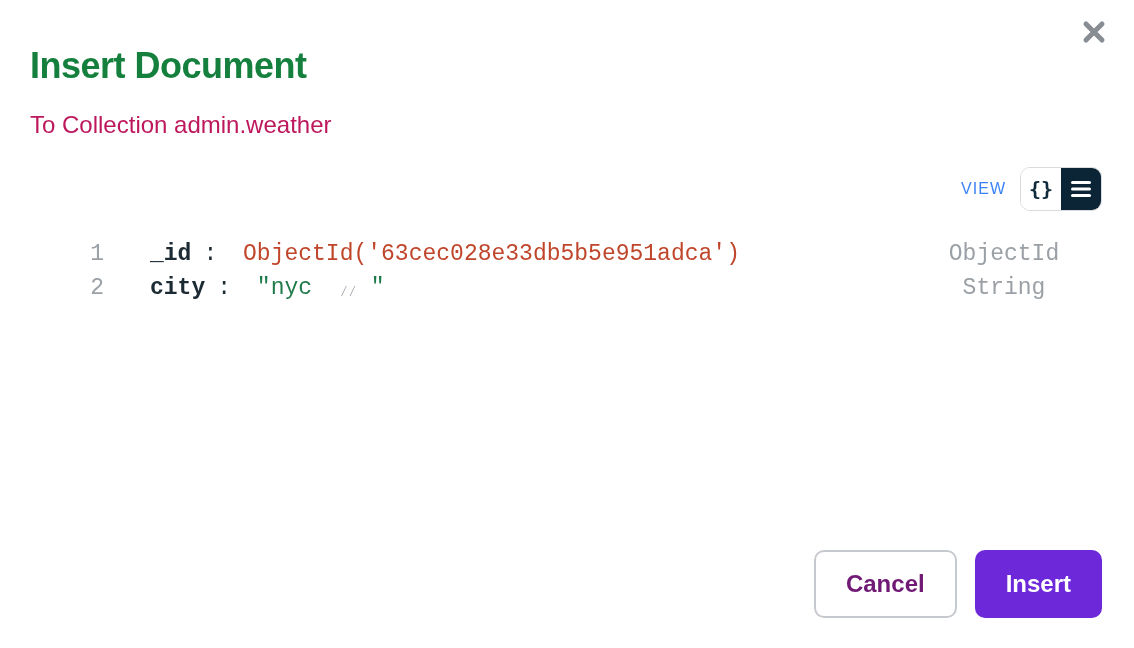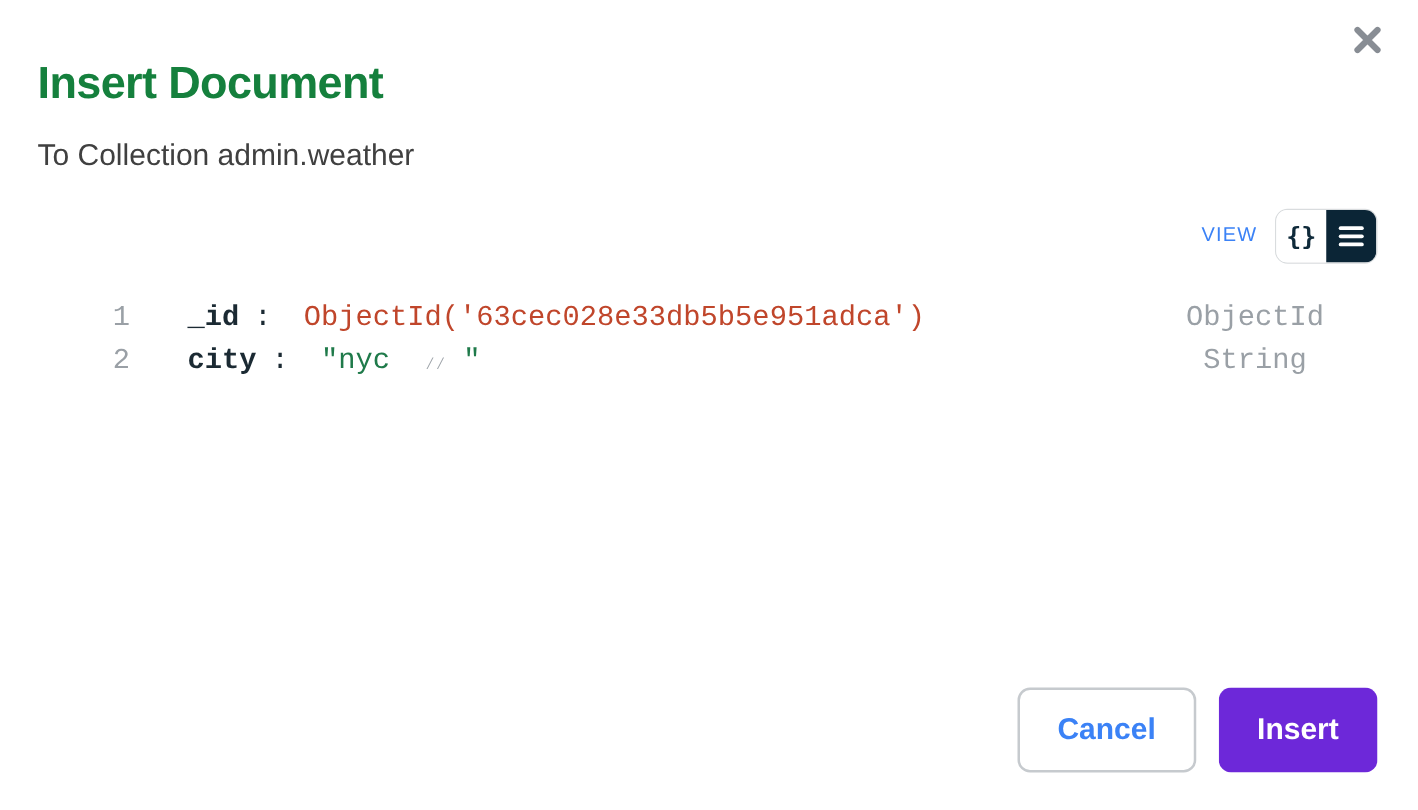--- a/index.html
+++ b/index.html
@@ -29,21 +29,21 @@
   .close-btn svg { display: block; }
   .title {
     font-size: 36px;
     font-weight: 800;
     color: #15803d;
     letter-spacing: -0.5px;
     margin-top: 15px;
   }
   .subtitle {
     font-size: 24px;
-    color: #404040;
+    color: #be185d;
     margin-top: 24px;
     font-weight: 400;
   }
   .view-row {
     display: flex;
     justify-content: flex-end;
     align-items: center;
     margin-top: 28px;
     gap: 14px;
     padding-right: 2px;
@@ -131,21 +131,21 @@
   .btn {
     font-size: 24px;
     font-weight: 600;
     padding: 18px 30px;
     border-radius: 10px;
     cursor: pointer;
     border: 1px solid transparent;
   }
   .btn-cancel {
     background: #fff;
-    color: #3b82f6;
+    color: #701a75;
     border: 2px solid #c6cace;
   }
   .btn-insert {
     background: #6d28d9;
     color: #fff;
   }
 </style>
 </head>
 <body>
 

